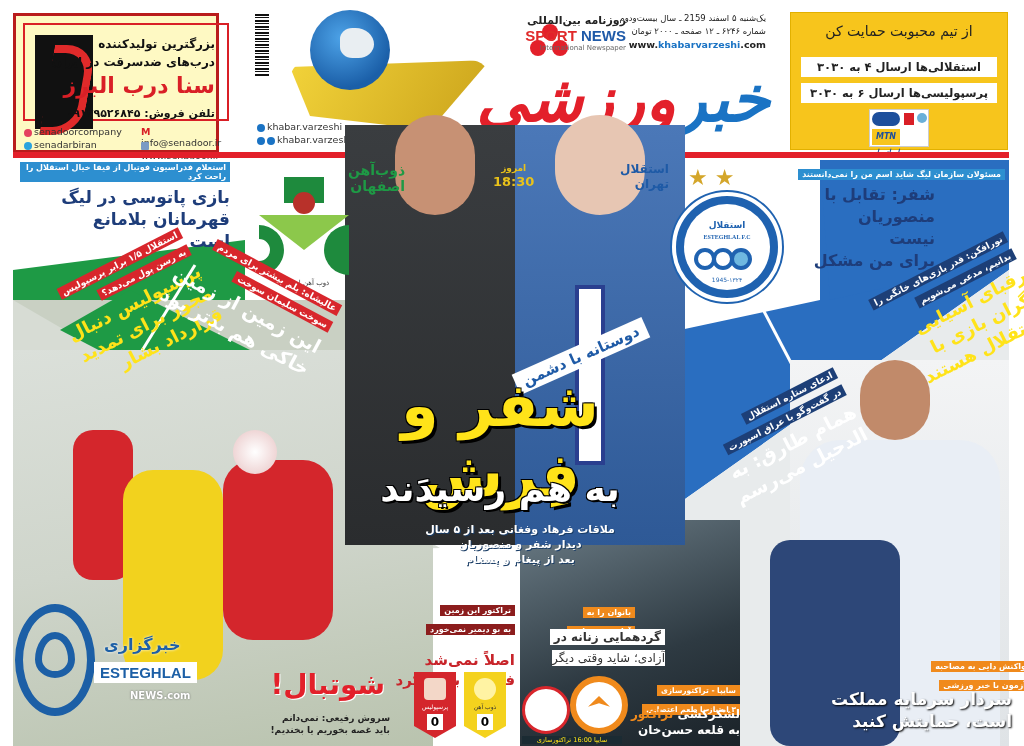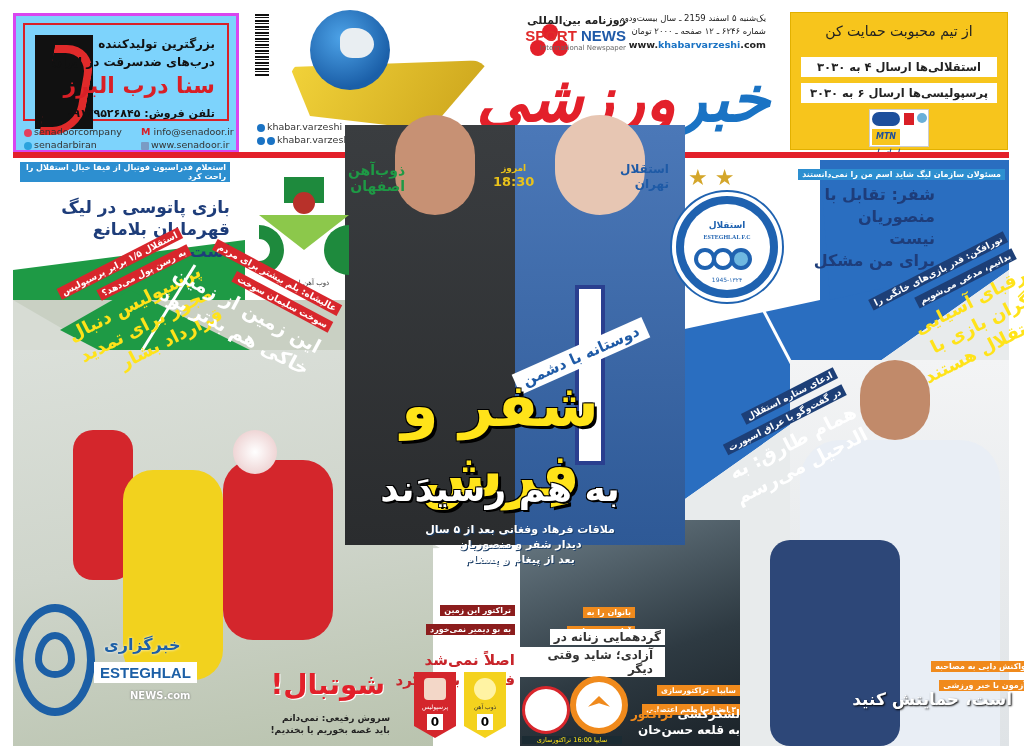--- a/index.html
+++ b/index.html
@@ -1,20 +1,20 @@
 <!DOCTYPE html>
 <html><head>
 <meta charset="utf-8">
 <style>
 *{box-sizing:border-box;margin:0;padding:0}
 body{width:1024px;height:746px;overflow:hidden;background:#fff;font-family:"DejaVu Sans",sans-serif;position:relative}
 .abs{position:absolute}
 .rtl{direction:rtl;text-align:right}
 
-.ad-left{left:13px;top:13px;width:226px;height:140px;border:3px solid #d946ef;background:#7dd3fc}
+.ad-left{left:13px;top:13px;width:206px;height:140px;border:3px solid #b91c1c;background:#fef9c3}
 .ad-left .inner{position:absolute;left:7px;top:7px;width:206px;height:98px;border:2px solid #d91f26}
 .ad-left .door{position:absolute;left:10px;top:10px;width:58px;height:94px;background:#111}
 .ad-left .door:before{content:"";position:absolute;left:12px;top:10px;width:34px;height:74px;border:8px solid #e02a2a;border-left:none;border-radius:0 30px 30px 0;transform:skewX(-10deg)}
 .ad-left .t1{position:absolute;right:12px;top:12px;font-size:12px;font-weight:bold;color:#111}
 .ad-left .t2{position:absolute;right:12px;top:30px;font-size:12px;font-weight:bold;color:#111}
 .ad-left .t3{position:absolute;right:12px;top:48px;font-size:22px;font-weight:bold;color:#d91f26}
 .ad-left .t4{position:absolute;right:12px;top:82px;font-size:11px;font-weight:bold;color:#111}
 .ad-left .s{position:absolute;font-size:9.5px;color:#333}
 .dot{display:inline-block;width:8px;height:8px;border-radius:50%;margin-right:2px;vertical-align:middle}
 .barcode{left:255px;top:14px;width:14px;height:62px;background:repeating-linear-gradient(#111 0 2px,#fff 2px 3px,#111 3px 4px,#fff 4px 6px)}
@@ -179,21 +179,21 @@
   <div style="position:absolute;left:0;right:0;top:24px;text-align:center;font-size:9px;font-weight:bold;color:#1f62b0">استقلال</div>
   <div style="position:absolute;left:0;right:0;top:38px;text-align:center;font-size:6px;font-weight:bold;color:#1f62b0;font-family:'Liberation Serif',serif">ESTEGHLAL F.C</div>
   <div style="position:absolute;left:18px;top:52px;width:22px;height:22px;border:4px solid #1f62b0;border-radius:50%"></div>
   <div style="position:absolute;left:36px;top:52px;width:22px;height:22px;border:4px solid #1f62b0;border-radius:50%"></div>
   <div style="position:absolute;left:54px;top:52px;width:22px;height:22px;border:4px solid #1f62b0;border-radius:50%;background:#6fb8e0"></div>
   <div style="position:absolute;left:0;right:0;top:80px;text-align:center;font-size:6px;color:#1f62b0">1945-۱۳۲۴</div>
 </div>
 
 <div class="abs rtl" style="left:20px;top:162px;width:210px">
   <div><span class="tag" style="background:#2d8fd0;font-size:8px">استعلام فدراسیون فوتبال از فیفا خیال استقلال را راحت کرد</span></div>
-  <div class="hl" style="font-size:17px;color:#1e3d7a;line-height:22px;margin-top:13px">
+  <div class="hl" style="font-size:17px;color:#1e3d7a;line-height:22px;margin-top:3px">
     <div>بازی پاتوسی در لیگ</div>
     <div>قهرمانان بلامانع</div>
     <div>است</div>
   </div>
 </div>
 <div class="abs rtl" style="left:5px;top:222px;width:170px;transform:rotate(-27deg);transform-origin:right top">
   <div style="margin-right:0"><span class="tag" style="background:#d8262c">استقلال ۱/۵ برابر پرسپولیس</span></div>
   <div><span class="tag" style="background:#d8262c">به رسن پول می‌دهد؟</span></div>
   <div class="hl" style="font-size:18px;color:#ffe319;line-height:24px;margin-top:4px">
     <div>پرسپولیس دنبال</div>
@@ -268,41 +268,42 @@
   <div style="position:absolute;left:0;right:0;top:31px;text-align:center;font-size:6px;color:#333">ذوب آهن</div>
   <div style="position:absolute;left:13px;top:42px;width:16px;height:16px;background:#fff;text-align:center;font-size:12px;font-weight:bold;line-height:16px">0</div>
 </div>
 
 <div class="abs rtl" style="left:515px;top:600px;width:120px">
   <div style="text-align:right"><span class="tag" style="background:#f08a1c;font-size:8px">بانوان را به</span></div>
   <div style="text-align:right"><span class="tag" style="background:#f08a1c;font-size:8px">آزادی فرستادند</span></div>
 </div>
 <div class="abs rtl" style="left:515px;top:626px;width:150px">
   <div style="background:#fff;padding:1px 4px;display:inline-block;font-size:12px;font-weight:bold;color:#333;margin-bottom:2px">گردهمایی زنانه در</div>
-  <div style="background:#fff;padding:1px 12px;display:inline-block;font-size:12px;font-weight:bold;color:#333">آزادی؛ شاید وقتی دیگر</div>
+  <div style="background:#fff;padding:1px 0;display:inline-block;font-size:12px;font-weight:normal;color:#333">آزادی؛ شاید وقتی دیگر</div>
 </div>
 <div class="abs" style="left:522px;top:686px;width:48px;height:48px;border-radius:50%;background:#fff;border:3px solid #d8262c"></div>
 <div class="abs" style="left:570px;top:676px;width:58px;height:58px;border-radius:50%;background:#fff;border:6px solid #f08a1c">
   <div style="position:absolute;left:12px;top:14px;width:22px;height:18px;background:#f08a1c;clip-path:polygon(50% 0,100% 60%,50% 40%,0 60%)"></div>
 </div>
 <div class="abs rtl" style="left:630px;top:678px;width:110px">
   <div><span class="tag" style="background:#f08a1c;font-size:7.5px">سایپا - تراکتورسازی</span></div>
   <div><span class="tag" style="background:#f08a1c;font-size:7.5px">۳ امتیاز با طعم اعتصابی</span></div>
 </div>
 <div class="abs rtl" style="left:612px;top:706px;width:128px;font-size:12px;font-weight:bold;color:#fff;line-height:16px">
   <div><span>لشکرکشی </span><span style="color:#f08a1c">تراکتور</span></div>
   <div>به قلعه حسن‌خان</div>
 </div>
 <div class="abs" style="left:522px;top:736px;width:100px;font-size:6.5px;color:#ffe319;text-align:center;background:#1b2b33">سایپا 16:00 تراکتورسازی</div>
 
 <div class="abs rtl" style="left:900px;top:654px;width:130px">
   <div><span class="tag" style="background:#f08a1c;font-size:8px">واکنش دایی به مصاحبه</span></div>
   <div><span class="tag" style="background:#f08a1c;font-size:8px">آزمون با خبر ورزشی</span></div>
 </div>
 <div class="abs hl" style="left:800px;top:688px;width:212px;font-size:17px;color:#fff;line-height:22px;text-shadow:1px 1px 2px #000">
+  <div>سردار سرمایه مملکت</div>
   <div>است، حمایتش کنید</div>
 </div>
 
 <div class="abs" style="left:15px;top:604px;width:80px;height:112px;border:8px solid #1c5fa6;border-radius:50%">
   <div style="position:absolute;left:12px;top:20px;width:40px;height:46px;border:7px solid #1c5fa6;border-radius:50% 50% 50% 50%/60% 60% 40% 40%"></div>
 </div>
 <div class="abs" style="left:104px;top:635px;font-size:16px;font-weight:bold;color:#1c5fa6;text-shadow:0 0 3px #fff">خبرگزاری</div>
 <div class="abs" style="left:94px;top:662px;background:#fff;padding:2px 6px;font-size:15px;font-weight:bold;color:#1c5fa6;font-family:'Liberation Sans',sans-serif">ESTEGHLAL</div>
 <div class="abs" style="left:130px;top:690px;font-size:10px;color:#fff;font-weight:bold;text-shadow:0 0 2px #666">NEWS.com</div>
 

